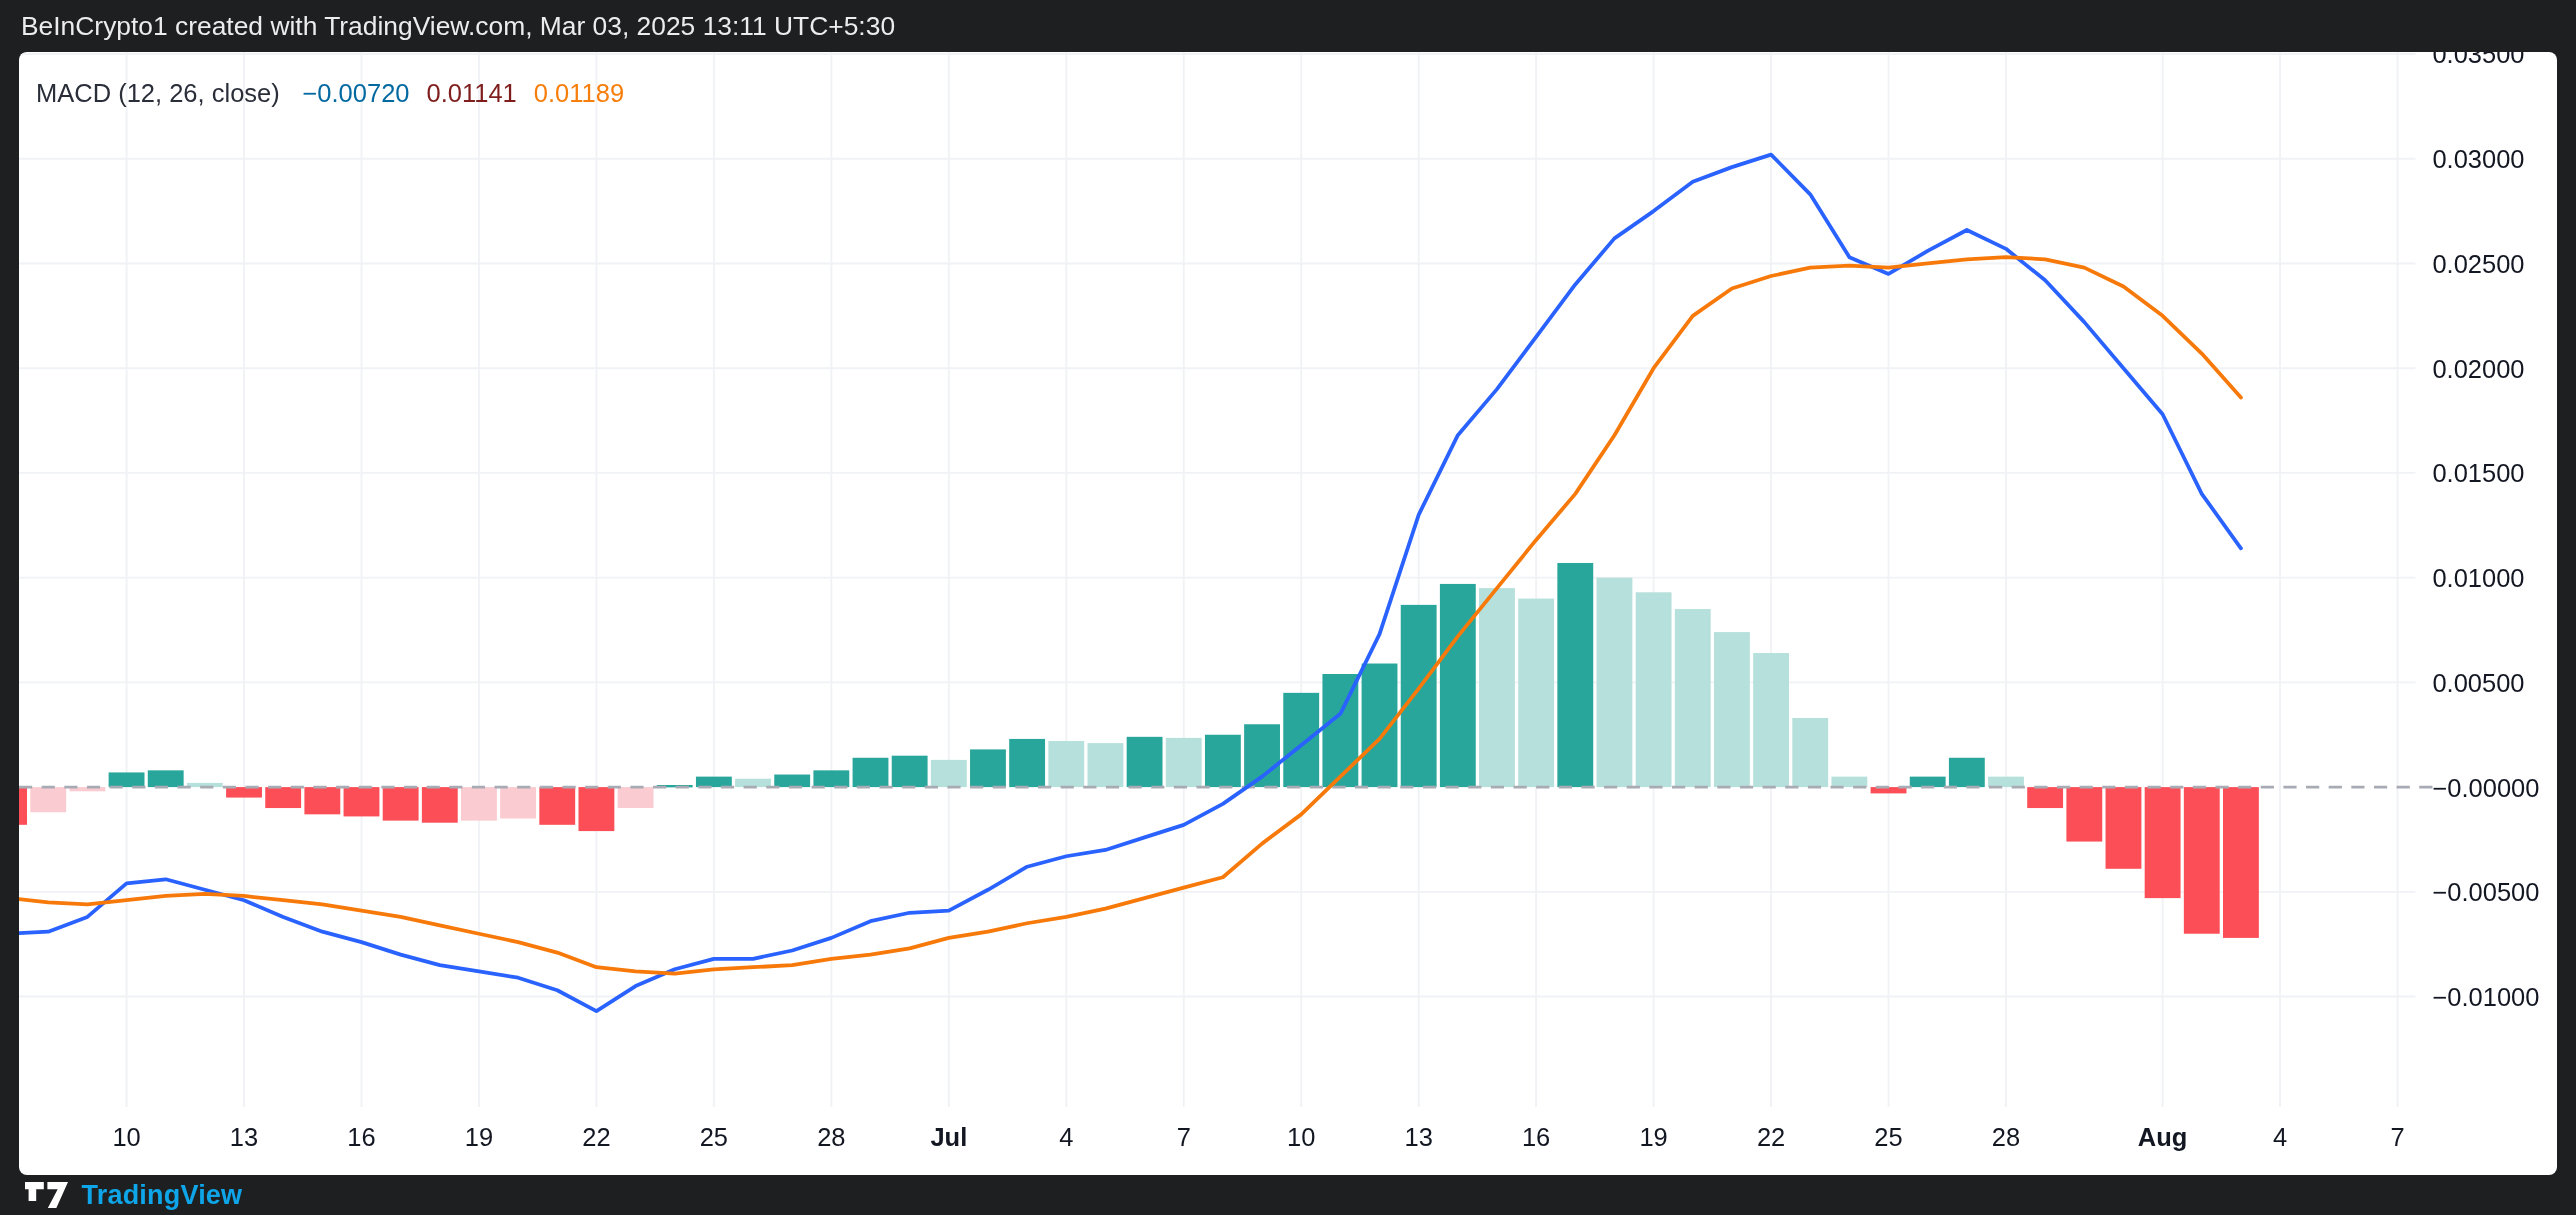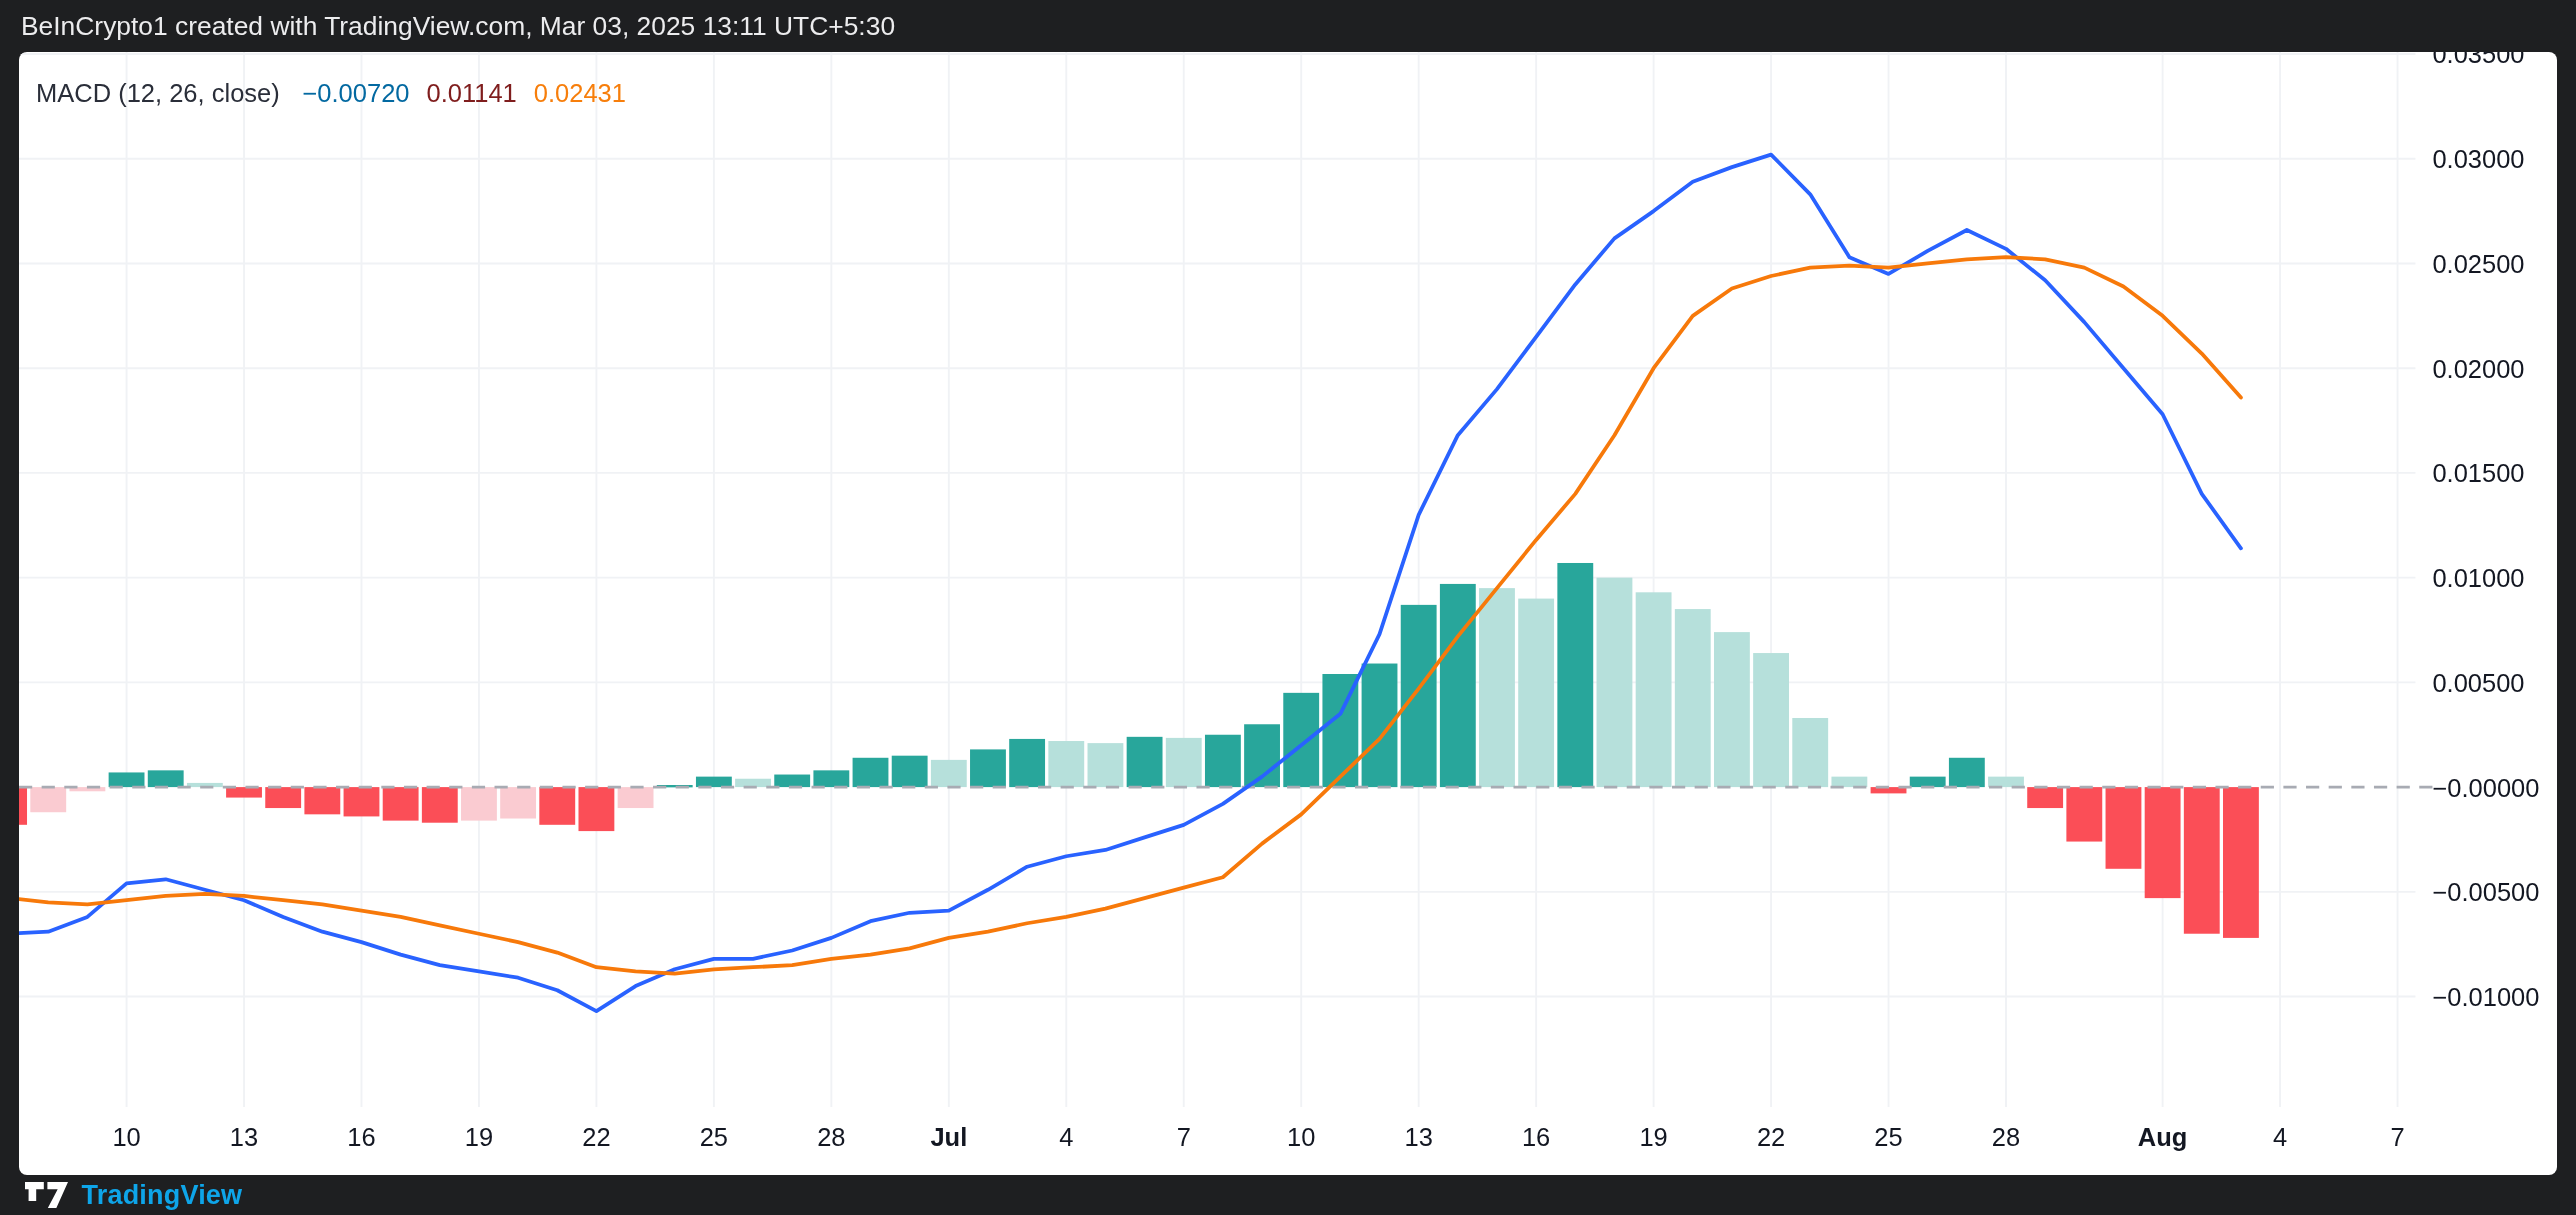--- a/index.html
+++ b/index.html
@@ -171,21 +171,21 @@
         <text x="2106" y="1159" fill="#131722" font-size="27" text-anchor="middle" font-weight="normal" font-family="&quot;Liberation Sans&quot;, sans-serif">28</text>
         <text x="2272" y="1159" fill="#131722" font-size="27" text-anchor="middle" font-weight="bold" font-family="&quot;Liberation Sans&quot;, sans-serif">Aug</text>
         <text x="2396.5" y="1159" fill="#131722" font-size="27" text-anchor="middle" font-weight="normal" font-family="&quot;Liberation Sans&quot;, sans-serif">4</text>
         <text x="2521" y="1159" fill="#131722" font-size="27" text-anchor="middle" font-weight="normal" font-family="&quot;Liberation Sans&quot;, sans-serif">7</text>
       </g>
     </svg>
   <div class="legend">
     <span class="lbl">MACD (12, 26, close)</span>
     <span class="v-hist">−0.00720</span>
     <span class="v-macd">0.01141</span>
-    <span class="v-sig">0.02431</span>
+    <span class="v-sig">0.01189</span>
   </div>
 </div>
 
 <div class="footer">
   <svg class="logo" width="43" height="27" viewBox="0 0 96 60">
     <g fill="#FFFFFF">
       <path d="M0 0 H42 V16 H25 V42 H8 V16 H0 Z"></path>
       <path d="M50 0 H96 L70 58 H51 L73 16 H50 Z"></path>
     </g>
   </svg>

